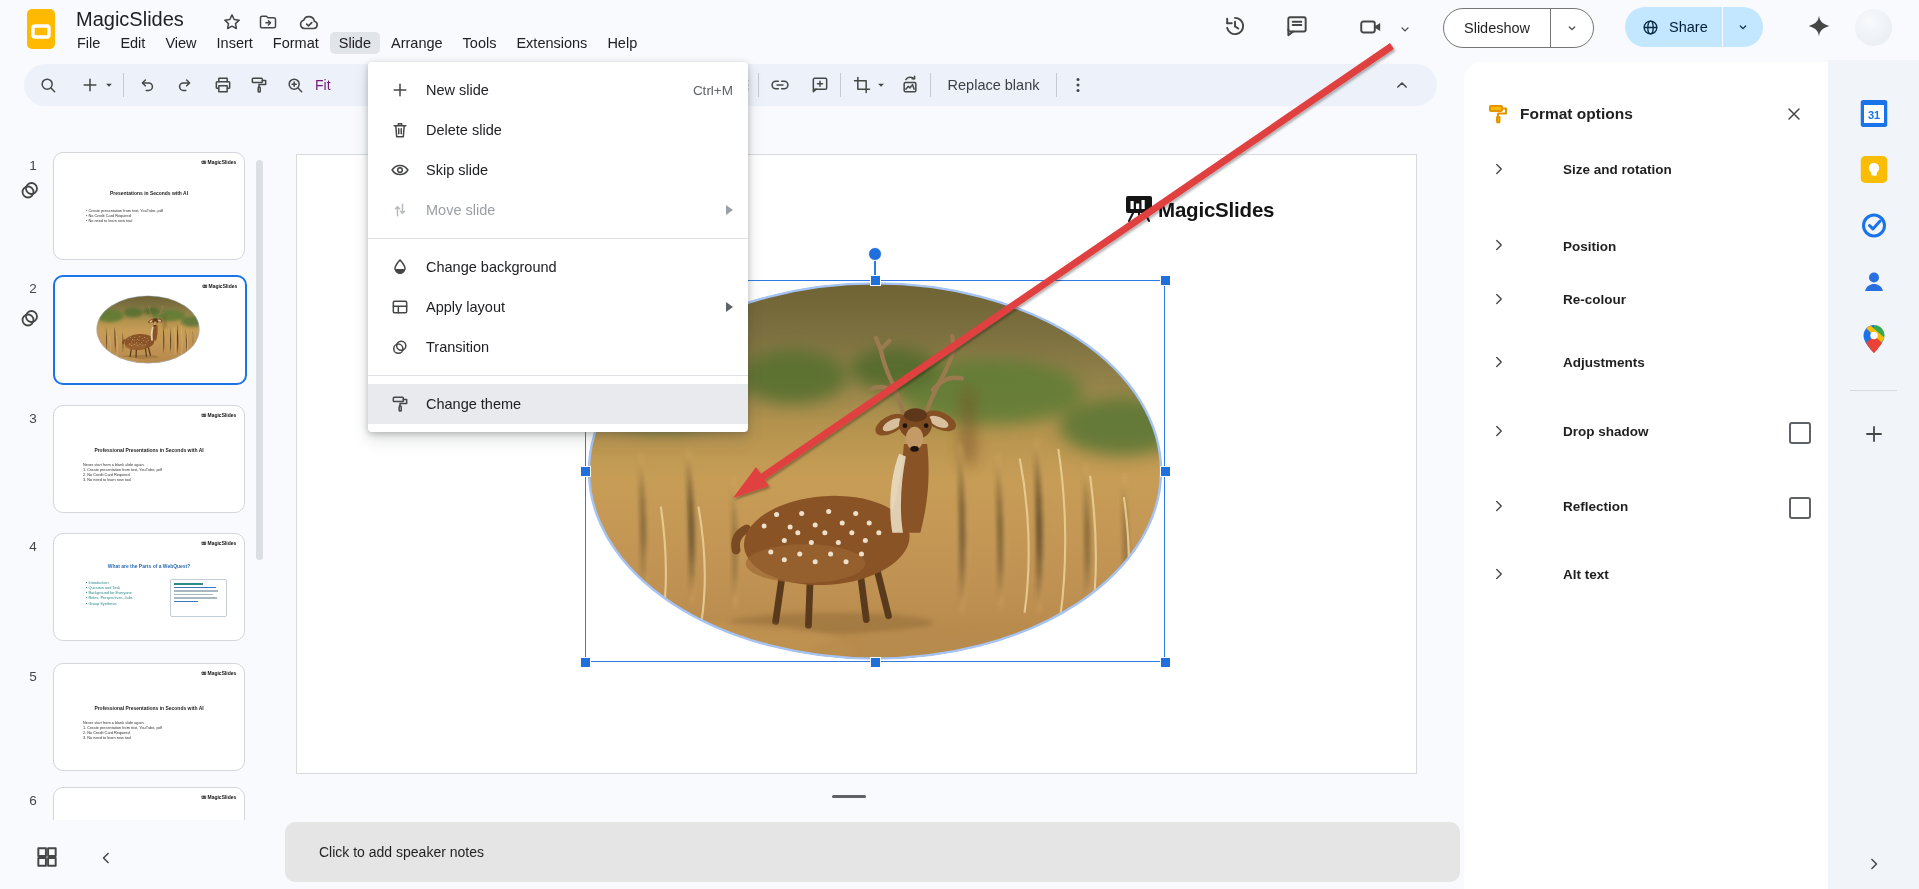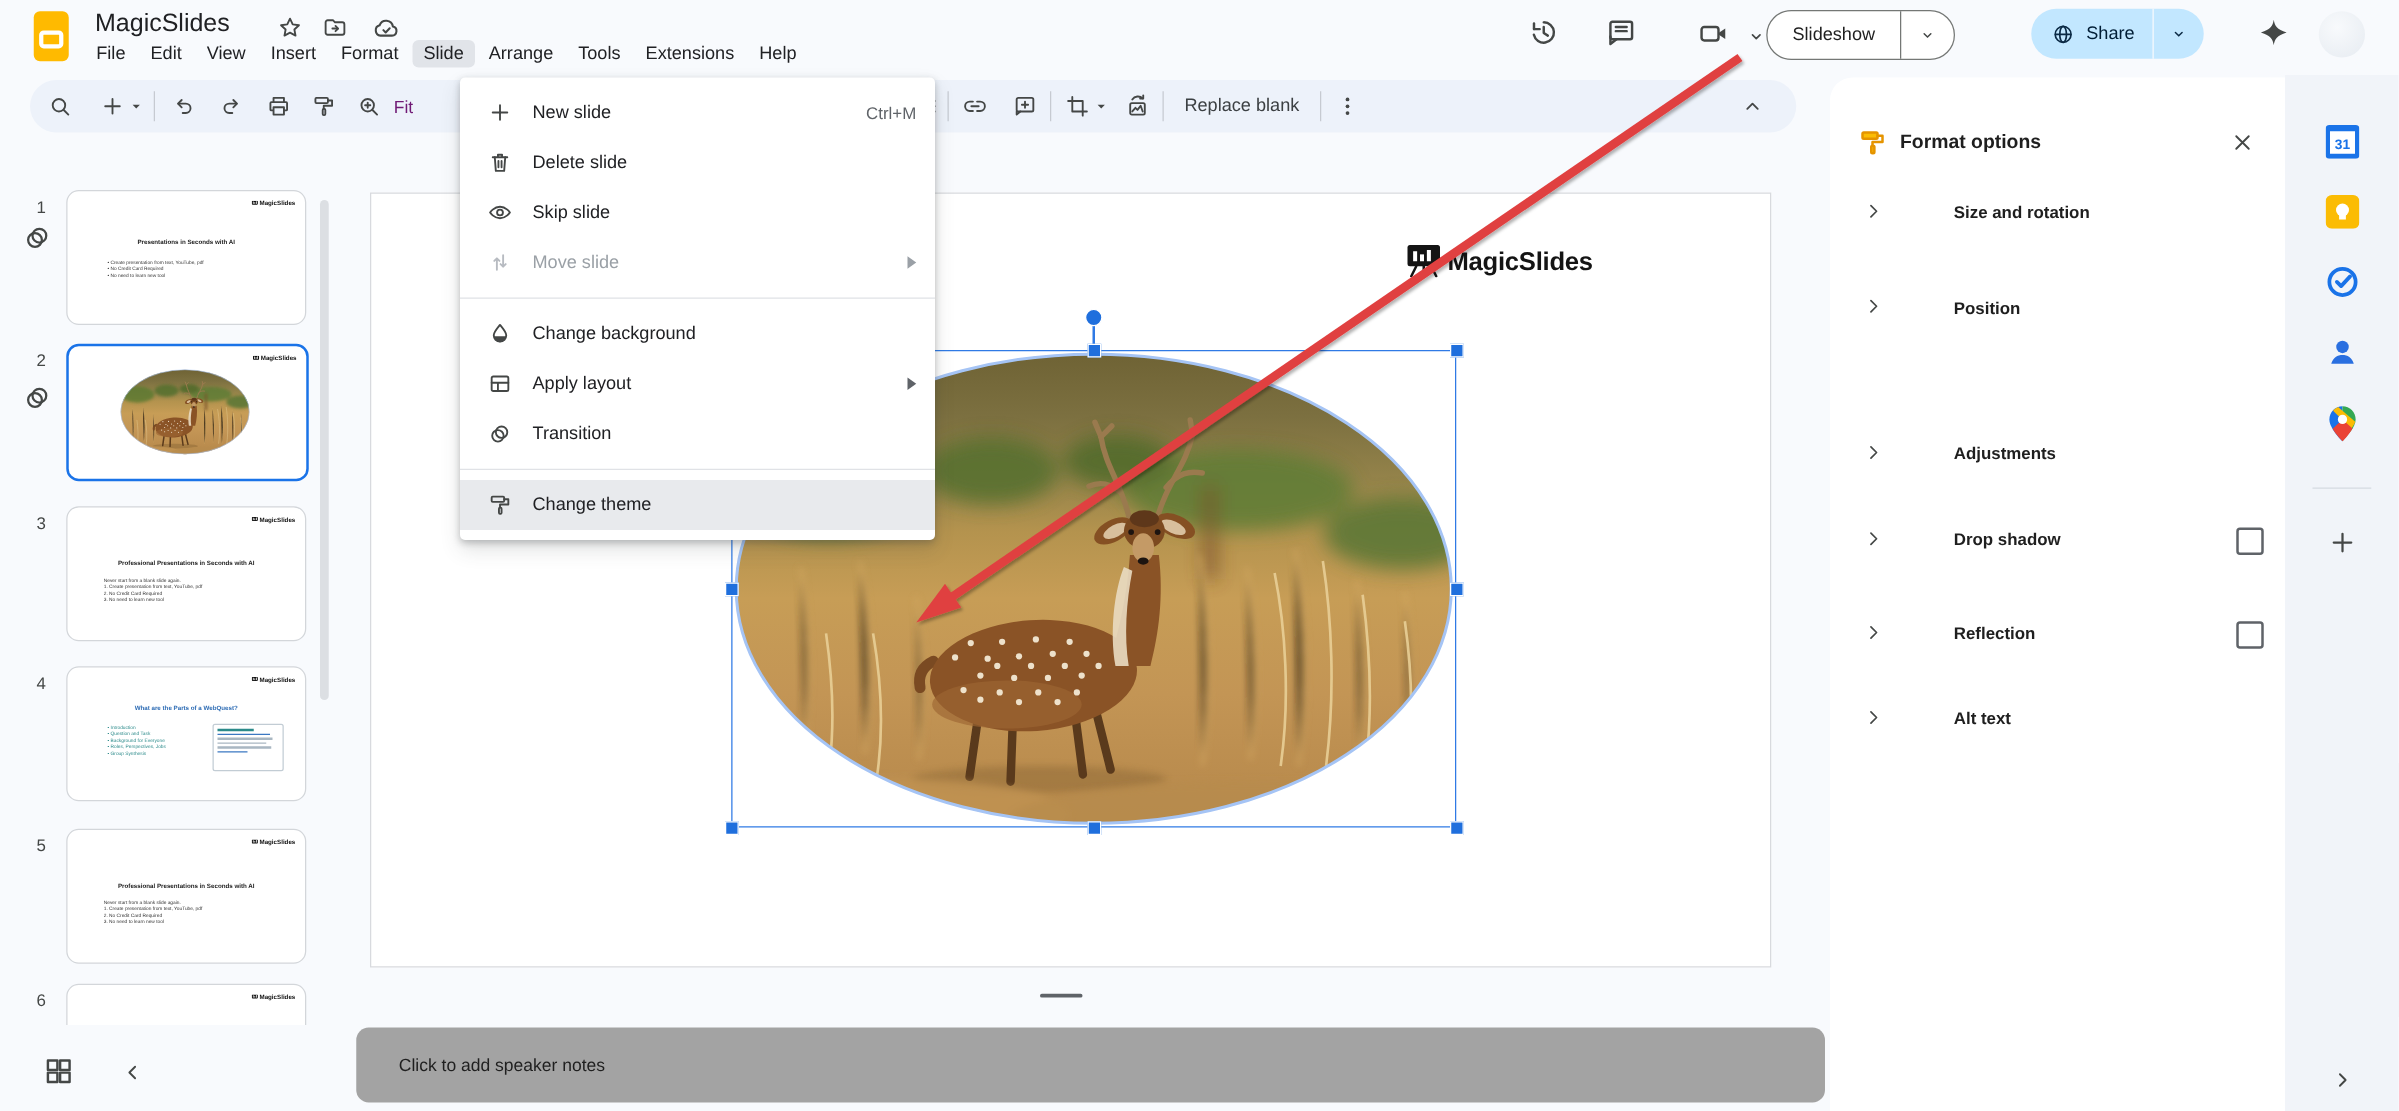--- a/index.html
+++ b/index.html
@@ -37,21 +37,21 @@
   .mini-logo{position:absolute;top:7px;right:8px;display:flex;align-items:center;gap:2px;transform:scale(.62);transform-origin:top right;}
   .mini-logo span{font-size:8px;font-weight:700;color:#111;}
   .tt-title{position:absolute;left:0;right:0;text-align:center;font-weight:700;font-size:8px;transform:scale(.62);transform-origin:50% 0;color:#1c1c1c;}
   .tt-body{position:absolute;font-size:7px;line-height:1.35;color:#333;transform:scale(.55);transform-origin:0 0;white-space:nowrap;}
   
   .canvas{left:296px;top:154px;width:1119px;height:618px;background:#fff;border:1px solid #d8dade;}
   .sel-box{left:585px;top:280px;width:580px;height:382px;border:1.6px solid #2f7ae5;z-index:10;}
   .handle{position:absolute;width:9px;height:9px;background:#1f6fdd;border:1px solid #fff;z-index:12;}
   .slide-logo-text{font-size:20.5px;font-weight:700;color:#141414;letter-spacing:-.2px;}
   
-  .notes{left:285px;top:822px;width:1175px;height:60px;background:#a3a3a3;border-radius:10px;display:flex;align-items:center;padding-left:34px;box-sizing:border-box;font-size:14px;color:#1f1f1f;}
+  .notes{left:285px;top:822px;width:1175px;height:60px;background:#e5e5e5;border-radius:10px;display:flex;align-items:center;padding-left:34px;box-sizing:border-box;font-size:14px;color:#1f1f1f;}
   
   .fpanel{left:1464px;top:62px;width:364px;height:827px;background:#fff;border-radius:18px 0 0 0;z-index:5;}
   .fitem{position:absolute;left:0;width:100%;height:40px;display:flex;align-items:center;gap:39px;}
   .fitem .chev{margin-left:26px;margin-right:16px;}
   .fitem .flabel{font-size:13.5px;font-weight:700;color:#1f1f1f;}
   .fcheck{position:absolute;left:325px;width:18px;height:18px;border:2px solid #5f6368;border-radius:3px;background:#fff;}
   
   .apps{left:1828px;top:60px;width:91px;height:829px;background:#f1f4f9;}
   .app-ic{position:absolute;left:50%;transform:translateX(-50%);}
 </style>
@@ -241,21 +241,21 @@
       <svg viewBox="0 0 24 24" width="26" height="26" stroke-width="1.9">
           <rect x="3" y="7" width="12.5" height="10" rx="2"></rect>
           <path d="M15.5 11.4l5-3.2v7.6l-5-3.2z" fill="#444746" stroke="none"></path>
         </svg>
     </span>
     <span class="abs ic" style="left:1396px;top:20px;">
       <svg viewBox="0 0 24 24" width="18" height="18">
           <path d="M8 10.5l4 4 4-4" fill="none"></path>
         </svg>
     </span>
-    <div class="abs pill" style="left:1413px;top:8px;height:38px;">
+    <div class="abs pill" style="left:1443px;top:8px;height:38px;">
       <span style="padding:0 20px;font-size:14.5px;color:#1f1f1f;">Slideshow</span>
       <span style="width:1px;height:38px;background:#747775;"></span>
       <span class="ic" style="width:42px;">
         <svg viewBox="0 0 24 24" width="16" height="16">
             <path d="M8 10.5l4 4 4-4"></path>
           </svg>
       </span>
     </div>
     <div class="abs pill share-pill" style="left:1625px;top:7px;height:40px;">
       <span class="ic" style="padding-left:16px;">
@@ -676,20 +676,28 @@
       <span class="flabel">Size and rotation</span>
     </div>
     <div class="fitem" style="top:152px;align-items:flex-end;">
       <span class="chev ic">
           <svg viewBox="0 0 24 24" width="18" height="18" stroke-width="2.1">
             <path d="M9 6l6 6-6 6"></path>
           </svg>
         </span>
       <span class="flabel">Position</span>
     </div>
+    <div class="fitem" style="top:217px;">
+      <span class="chev ic">
+          <svg viewBox="0 0 24 24" width="18" height="18" stroke-width="2.1">
+            <path d="M9 6l6 6-6 6"></path>
+          </svg>
+        </span>
+      <span class="flabel">Re-colour</span>
+    </div>
     <div class="fitem" style="top:280px;">
       <span class="chev ic">
           <svg viewBox="0 0 24 24" width="18" height="18" stroke-width="2.1">
             <path d="M9 6l6 6-6 6"></path>
           </svg>
         </span>
       <span class="flabel">Adjustments</span>
     </div>
     <div class="fitem" style="top:349px;">
       <span class="chev ic">

